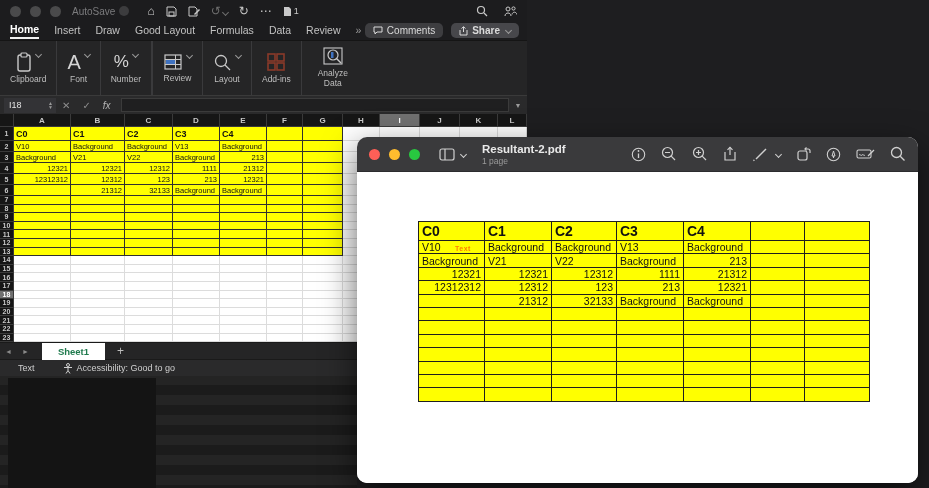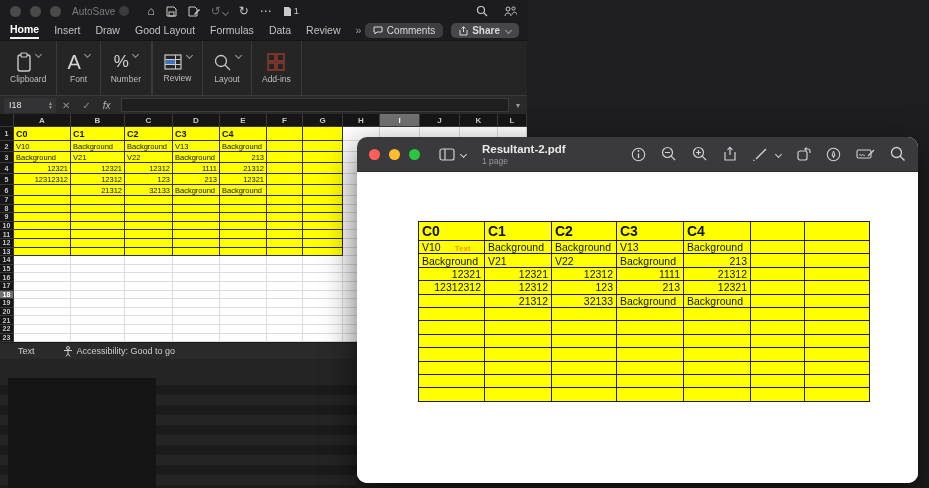--- a/index.html
+++ b/index.html
@@ -239,20 +239,29 @@
       </div>
       <div class="rb-group">
         <svg width="20" height="20" viewBox="0 0 20 20">
             <rect x="2" y="2" width="7" height="7" fill="none" stroke="#8a3a2a" stroke-width="1.6"></rect>
             <rect x="11" y="2" width="7" height="7" fill="none" stroke="#8a3a2a" stroke-width="1.6"></rect>
             <rect x="2" y="11" width="7" height="7" fill="none" stroke="#8a3a2a" stroke-width="1.6"></rect>
             <rect x="11" y="11" width="7" height="7" fill="none" stroke="#8a3a2a" stroke-width="1.6"></rect>
           </svg>
         <span>Add-ins</span>
       </div>
+      <div class="rb-group" style="border-right:none;">
+        <svg width="22" height="20" viewBox="0 0 22 20">
+            <rect x="2" y="1" width="18" height="16" fill="none" stroke="#c9c9c9" stroke-width="1.1"></rect>
+            <circle cx="11" cy="8" r="5" fill="none" stroke="#c9c9c9" stroke-width="1.2"></circle>
+            <rect x="9" y="5" width="2.5" height="6" fill="#3f72c0"></rect>
+            <line x1="14.5" y1="11.5" x2="19" y2="16" stroke="#c9c9c9" stroke-width="1.4"></line>
+          </svg>
+        <span class="rb-label2" style="white-space:pre-line; width:42px;">Analyze Data</span>
+      </div>
     </div>
 
     <div class="xl-formulabar">
       <div class="namebox">
         <span>I18</span>
         <span class="stepper">▲<br>▼</span>
       </div>
       <span class="fb-ic">✕</span>
       <span class="fb-ic">✓</span>
       <span class="fb-ic fb-fx">fx</span>
@@ -616,20 +625,26 @@
           <div class="cell white" style="width: 36px;"></div>
           <div class="cell white" style="width: 40px;"></div>
           <div class="cell white" style="width: 37px;"></div>
           <div class="cell white" style="width: 40px;"></div>
           <div class="cell white" style="width: 40px;"></div>
           <div class="cell white" style="width: 38px;"></div>
           <div class="cell white" style="width: 29px;"></div>
         </div>
       </div>
 
+    <div class="xl-sheetbar">
+      <span class="sheet-nav">◄</span>
+      <span class="sheet-nav">►</span>
+      <div class="sheet-tab">Sheet1</div>
+      <span class="sheet-add">+</span>
+    </div>
 
     <div class="xl-statusbar">
       <span class="status-ready">Text</span>
       <span class="status-acc">
         <svg width="10" height="11" viewBox="0 0 10 11">
             <circle cx="5" cy="2" r="1.5" fill="none" stroke="#cfcfcf"></circle>
             <path d="M1 4.5h8M5 4.5v3M5 7.5L3 10.5M5 7.5l2 3" fill="none" stroke="#cfcfcf"></path>
           </svg>
         <span>Accessibility: Good to go</span>
       </span>

